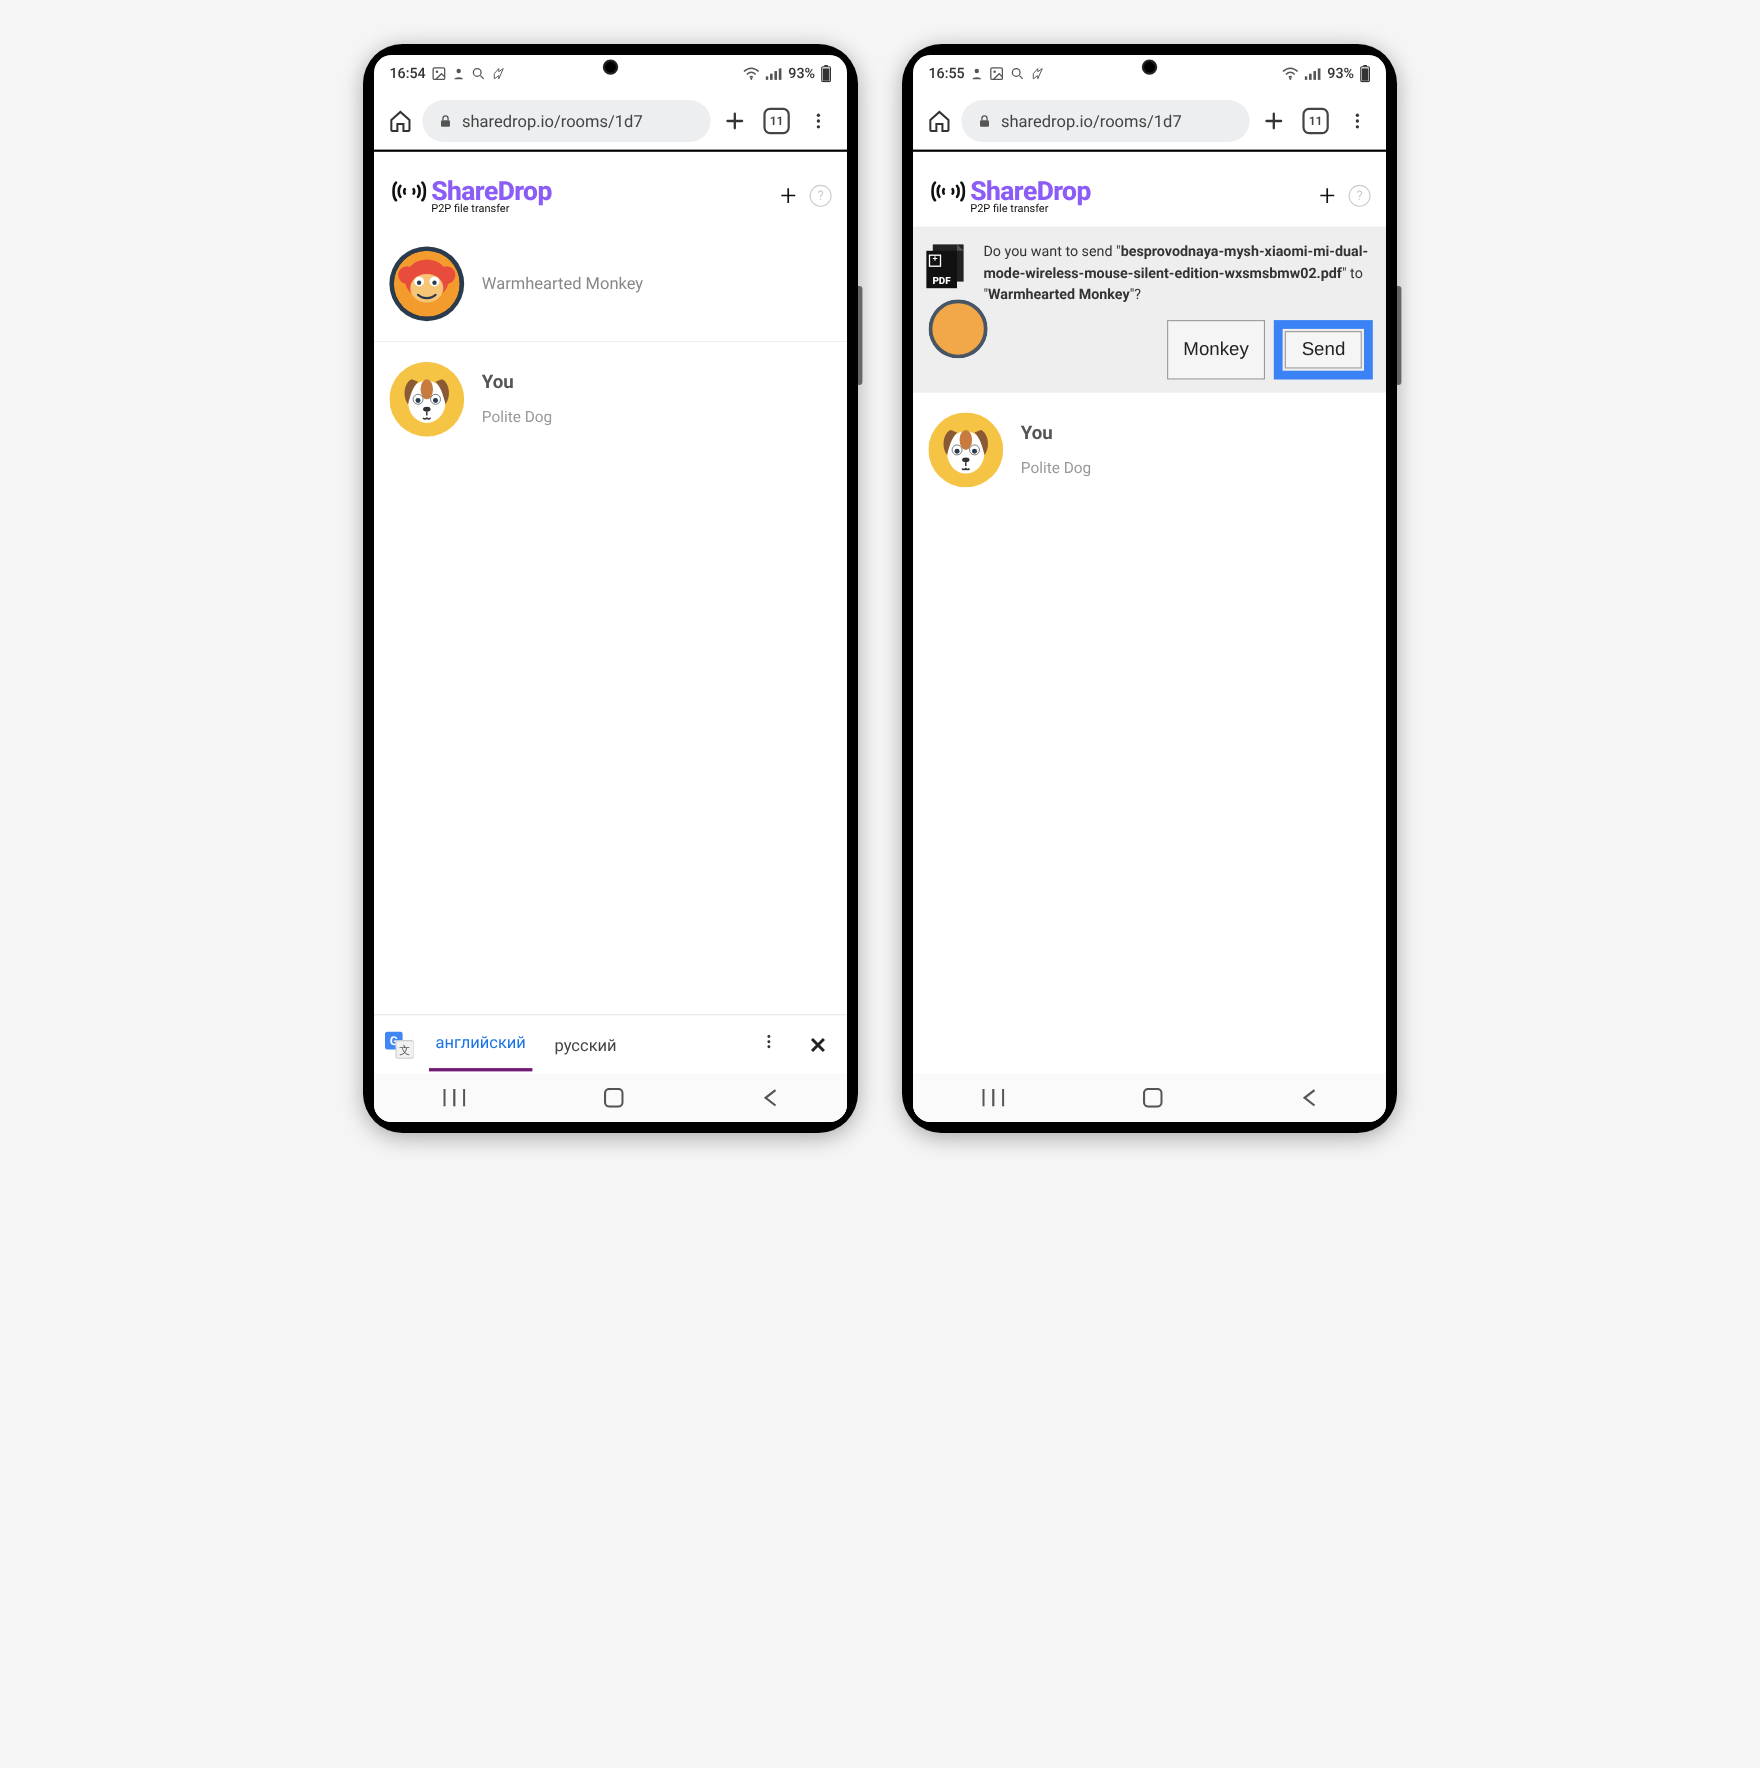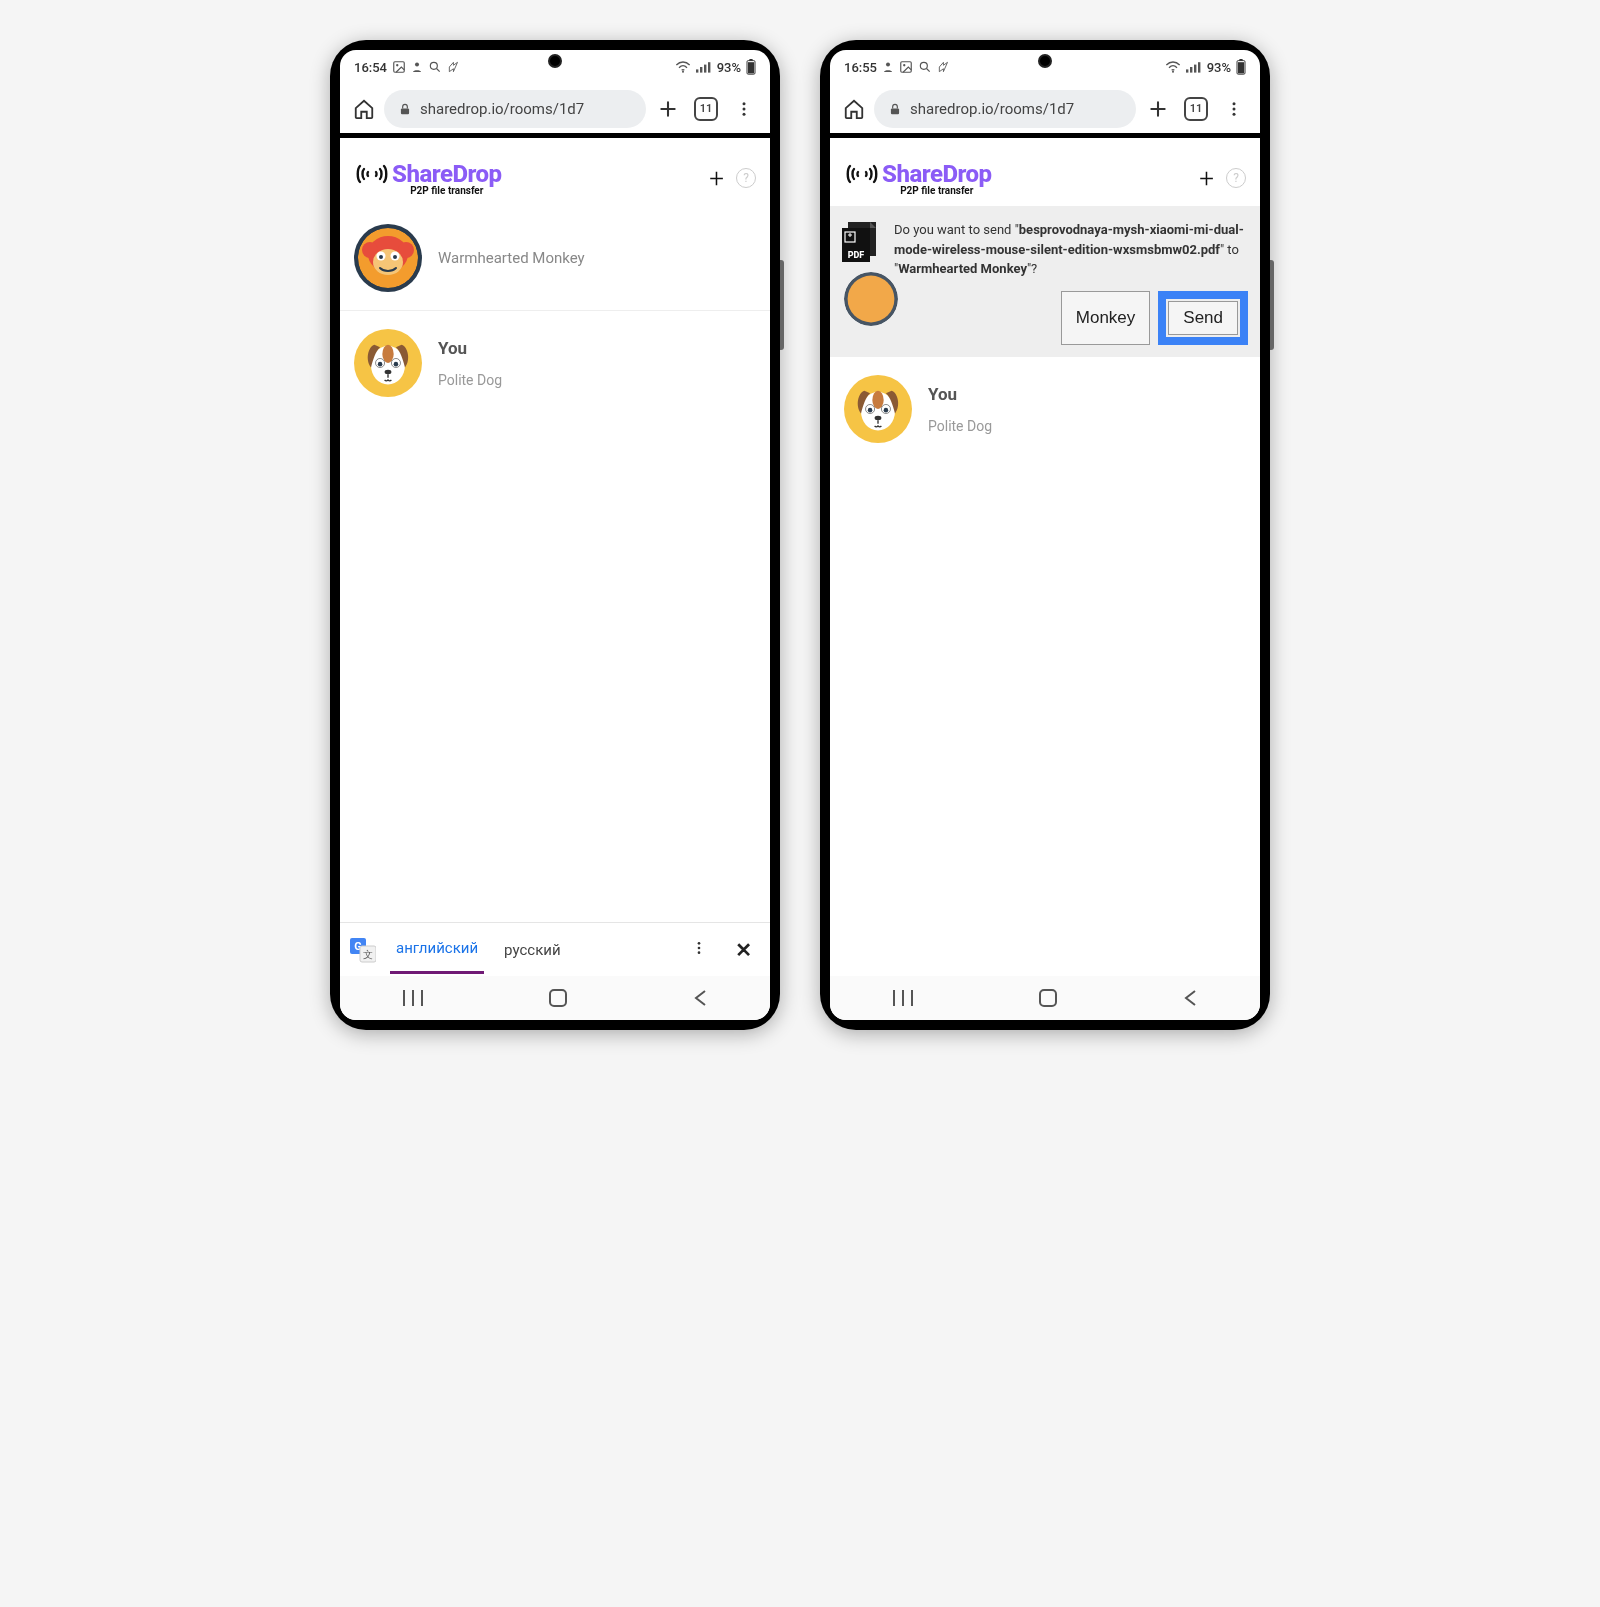--- a/index.html
+++ b/index.html
@@ -59,21 +59,21 @@
     color: #333;
   }
   .statusbar .left, .statusbar .right { display:flex; align-items:center; gap:5px; }
   .statusbar svg { display:block; }
   .browserbar {
     height: 54px;
     display: flex;
     align-items: center;
     padding: 0 10px;
     gap: 6px;
-    border-bottom: 5px solid #000000;
+    border-bottom: 2px solid #000000;
   }
   .home-icon { width:28px; display:flex; justify-content:center; }
   .urlpill {
     flex: 1;
     background: #eceef0;
     border-radius: 22px;
     height: 38px;
     display: flex;
     align-items: center;
     padding: 0 14px;
@@ -93,21 +93,21 @@
   }
   .ibtn { width:32px; display:flex; justify-content:center; align-items:center; }
   .content { flex:1; overflow:hidden; display:flex; flex-direction:column; position:relative; }
   .appheader {
     display:flex; align-items:center; justify-content:space-between;
     padding: 22px 14px 10px 14px;
   }
   .logo { display:flex; flex-direction:column; }
   .logo-row { display:flex; align-items:center; gap:2px; }
   .logo-text { font-size:24px; font-weight:800; color:#8b5cf6; letter-spacing:-0.5px; }
-  .logo-sub { font-size:10px; font-weight:700; color:#111; margin-left:38px; margin-top:-3px;text-align:center; }
+  .logo-sub { font-size:10px; font-weight:400; color:#111; margin-left:38px; margin-top:-3px; }
   .header-actions { display:flex; align-items:center; gap:12px; }
   .plus-big { font-size:26px; font-weight:300; color:#111; }
   .help-circle {
     width:20px; height:20px; border:1.5px solid #ccc; border-radius:50%;
     display:flex; align-items:center; justify-content:center;
     font-size:12px; color:#ccc;
   }
   .peer-row {
     display:flex; align-items:center; gap:16px;
     padding: 18px 14px;

